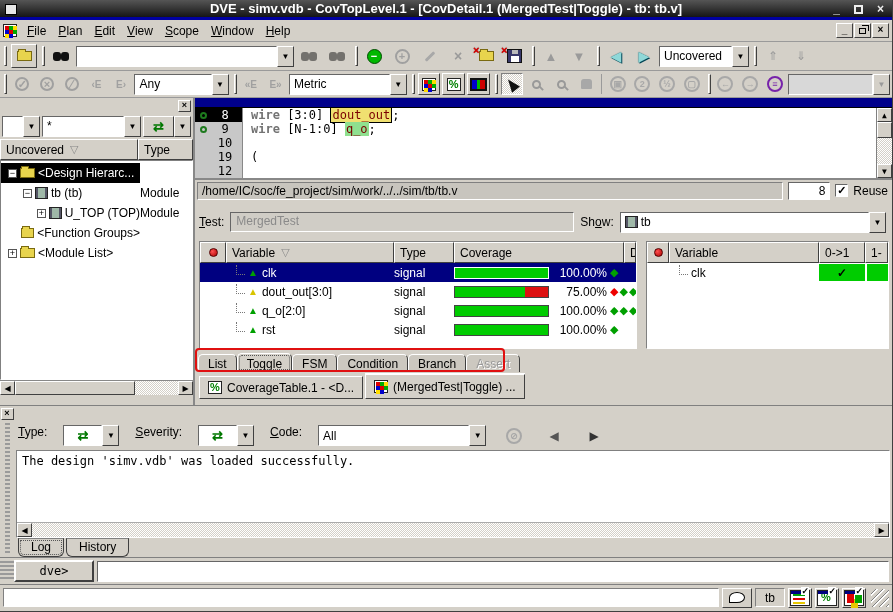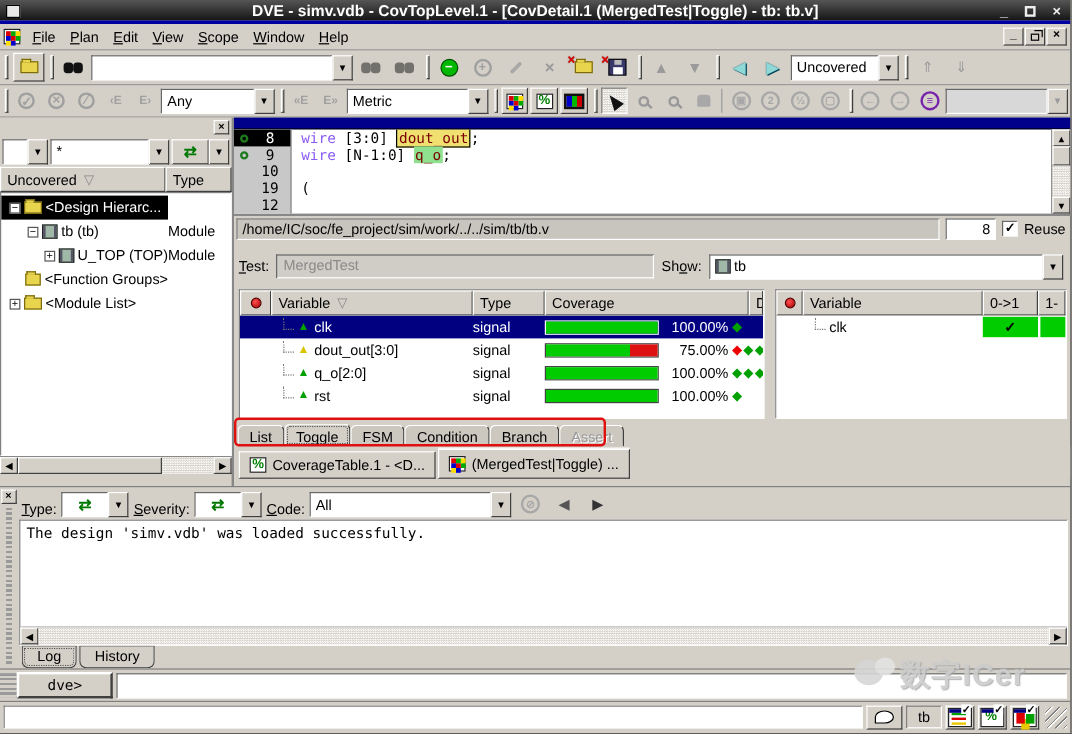--- a/index.html
+++ b/index.html
@@ -95,33 +95,33 @@
   #navy-strip { height:10px; background:#00008b; border-bottom:1px solid #000; }
   #source { height:72px; display:flex; background:#fff; border-bottom:2px solid #888; font-family:"DejaVu Sans Mono",monospace; font-size:12px; }
   #gutter { width:48px; background:#c8c8c8; border-right:1px solid #888; }
   .src-line { height:14px; display:flex; align-items:center; }
   .src-line .mk { width:16px; display:flex; justify-content:center; }
   .src-line .ln { width:28px; text-align:center; }
   .src-line.sel .gut { background:#000; color:#fff; }
   .gutwrap { display:flex; height:14px; }
   #code { flex:1; padding-left:8px; overflow:hidden; }
   .code-line { height:14px; white-space:pre; }
-  .kw { color:#8b5cf6; } .plain { color:#000; } .inst { color:#8b1010; }
+  .kw { color:#737373;font-weight:bold; } .plain { color:#000; } .inst { color:#8b1010; }
   .hl-yellow { background:#f0e070; color:#7a0000; border:1px solid #000; padding:0 1px; }
   .hl-green { background:#8fe08f; color:#7a0000; padding:0 1px; }
   #src-vscroll { width:16px; background:#d4d0c8; display:flex; flex-direction:column; border-left:1px solid #808080; }
   .sbtn { height:14px; display:flex; align-items:center; justify-content:center; font-size:8px; }
   .vthumb { height:16px; }
   #pathbar { height:21px; display:flex; align-items:center; gap:5px; padding:0 4px 0 2px; }
   #path-field { flex:1; height:18px; padding:1px 4px; overflow:hidden; white-space:nowrap; font-size:12px; }
   #line-field { width:42px; height:18px; text-align:right; padding:1px 4px; }
   .checkbox { width:13px; height:13px; background:#fff; border:1px solid; border-color:#666 #fff #fff #666; font-size:11px; line-height:11px; text-align:center; font-weight:bold; }
   .gap8 { height:9px; } .gap6 { height:7px; }
   #testbar { height:24px; display:flex; align-items:center; gap:6px; padding:0 6px 0 4px; }
-  #test-field { width:315px; height:20px; border:1px solid; border-color:#666 #fff #fff #666; background:#d0cdc6; color:#8a8a8a; padding:1px 5px; }
+  #test-field { width:344px; height:20px; border:1px solid; border-color:#666 #fff #fff #666; background:#d0cdc6; color:#8a8a8a; padding:1px 5px; }
   #show-combo { flex:1; }
   
   #tables { height:108px; display:flex; }
   .ctable { display:flex; flex-direction:column; border:1px solid; border-color:#808080 #fff #fff #808080; background:#fff; overflow:hidden; }
   #cov-table { flex:1; min-width:0; }
   #tog-table { width:243px; }
   .thead { display:flex; height:21px; flex:none; }
   .tbody { flex:1; background:#fff; overflow:hidden; }
   .trow { height:19px; display:flex; align-items:center; white-space:nowrap; }
   .trow.sel { background:#000080; color:#fff; }
@@ -146,21 +146,21 @@
   #tabs-annot { position:absolute; left:0px; top:-1px; width:310px; height:24px; border:2px solid #e01010; border-radius:4px; pointer-events:none; z-index:5; }
   
   #wintabs { height:27px; display:flex; align-items:flex-end; gap:2px; padding:2px 2px 0 4px; background:#d4d0c8; }
   .wintab { height:23px; display:flex; align-items:center; gap:5px; padding:0 8px; border:1px solid; border-color:#fff #404040 #404040 #fff; background:#d4d0c8; white-space:nowrap; }
   .wintab.active { height:25px; box-shadow:0 -1px 0 #fff; }
   
   #console { height:152px; display:flex; border-bottom:1px solid #808080; }
   #console-strip { width:14px; display:flex; flex-direction:column; align-items:center; padding-top:2px; gap:3px; }
   .dots { flex:1; width:5px; background:repeating-linear-gradient(#9a9a9a 0 2px, transparent 2px 4px); margin-bottom:3px; }
   #console-body { flex:1; display:flex; flex-direction:column; min-width:0; }
-  #console-toolbar { height:27px; display:flex; align-items:flex-end; gap:4px; padding:2px 4px; }
+  #console-toolbar { height:27px; display:flex; align-items:flex-start; gap:16px; padding:2px 4px;margin-top:17px; }
   #log-area { flex:1; display:flex; flex-direction:column; background:#fff; border:1px solid; border-color:#808080 #fff #fff #808080; margin:0 2px; }
   #log-text { flex:1; font-family:"DejaVu Sans Mono",monospace; font-size:12px; padding:3px 5px; white-space:pre; }
   .hscroll { height:15px; display:flex; border-top:1px solid #aaa; }
   .hthumb { width:120px; }
   #log-tabs { height:19px; display:flex; align-items:flex-start; padding-left:4px; gap:2px; }
   .ltab { padding:1px 12px 2px; border:1px solid #404040; border-top:1px solid #808080; border-radius:0 0 6px 6px; background:#d4d0c8; font-size:12px; }
   .ltab.active { outline:1px dotted #555; outline-offset:-3px; }
   
   #cmdrow { height:27px; display:flex; align-items:center; border-bottom:1px solid #808080; }
   #cmd-strip { width:14px; align-self:stretch; display:flex; }
@@ -757,21 +757,14 @@
       </span>
     <span class="st-btn raised" style="width:24px">
         <span class="mini-ico m3">
           <span class="topbar"></span>
           <span class="chk">✓</span>
         </span>
       </span>
     <span id="grip"></span>
   </div>
 
-  <div id="watermark">
-    <span id="wm-logo">
-        <span class="b1"></span>
-        <span class="b2"></span>
-      </span>
-    <span id="wm-text">数字ICer</span>
-  </div>
 
 </div>
 
 </body></html>

